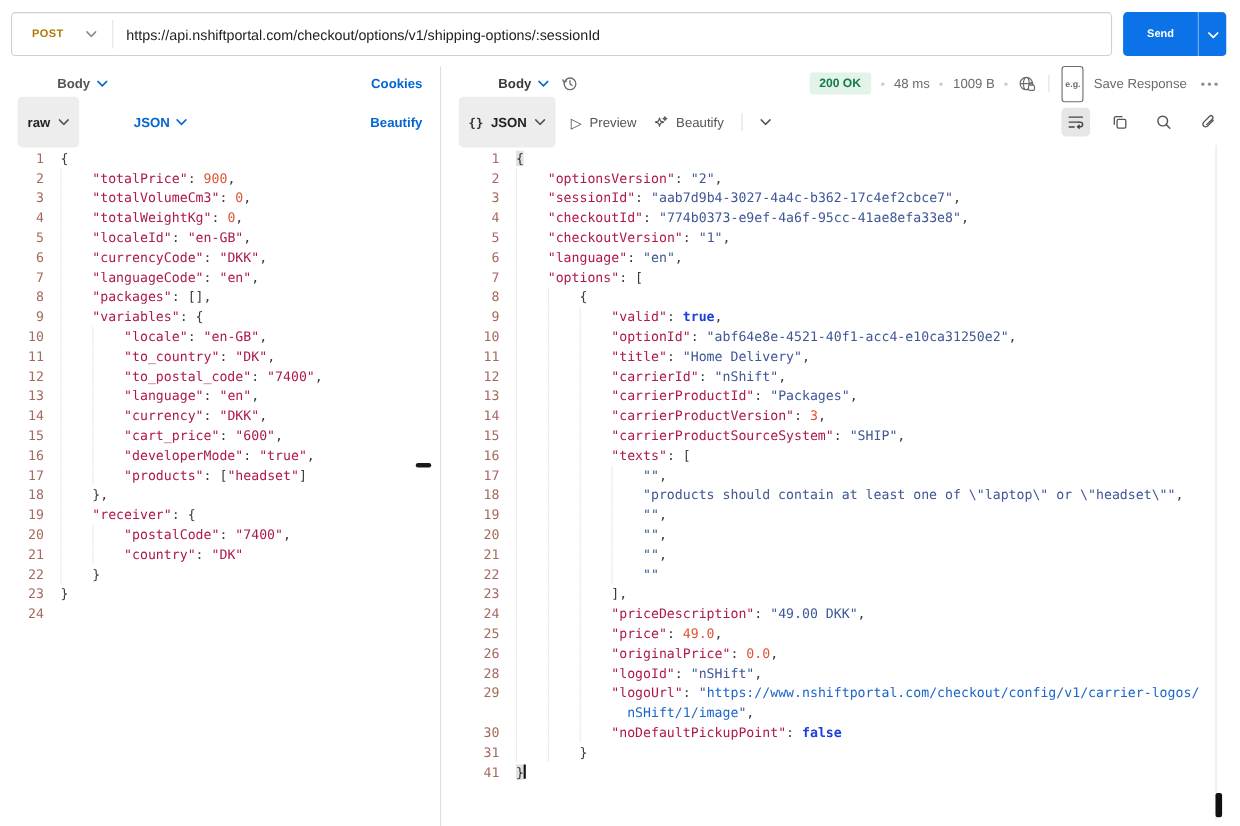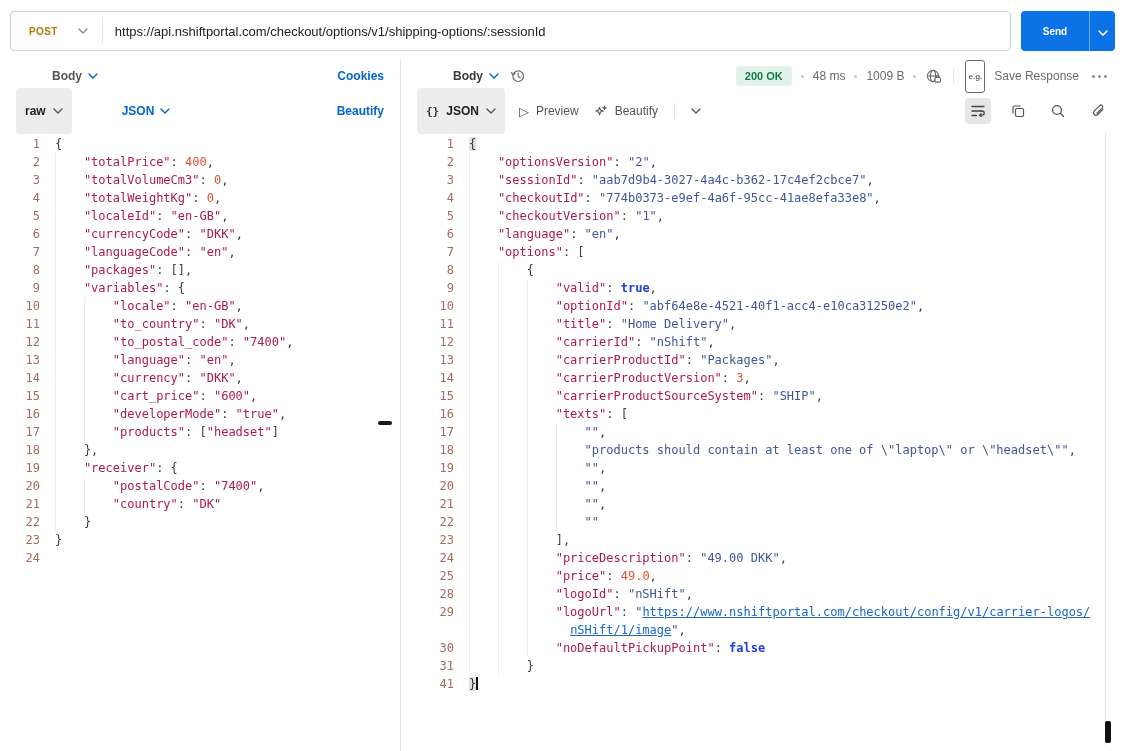--- a/index.html
+++ b/index.html
@@ -50,21 +50,21 @@
   .g  { flex:0 0 55px; padding-right:15px; text-align:right; color:var(--gutter); user-select:none; }
   .pane-right .g { flex:0 0 68px; }
   .t  { white-space:pre; }
   .ind { display:inline-block; width:4ch; height:18px; vertical-align:top; border-left:1px solid #ececec; }
   .tk.k { color:var(--key); }
   .pane-left  .tk.s { color:var(--str-req); }
   .pane-right .tk.s { color:var(--str-res); }
   .tk.n { color:var(--num); }
   .tk.b { color:var(--bool); font-weight:bold; }
   .tk.p { color:#3c3c3c; }
-  .tk.a { color:var(--link); text-decoration:underline; cursor:pointer; }
+  .tk.a { color:var(--link); cursor:pointer; }
   .tk.hl { background:#e2e2e2; }
   .tk.cur { display:inline-block; width:2px; height:13px; background:#111; vertical-align:-2px; }
   
   .resize-handle { position:absolute; right:8px; top:361px; width:14px; height:4px; background:#1a1a1a; border-radius:2px; cursor:ns-resize; }
   .scroll-track { position:absolute; right:21px; top:72px; bottom:6px; width:1px; background:#e4e4e4; }
   .scroll-thumb { position:absolute; right:16px; bottom:8px; width:6px; height:22px; background:#111; border-radius:2px; cursor:pointer; }
 </style>
 </head>
 <body style="--accent: #0265d2; --method: #ad7a03; --send: #0b72e7; --status: #0e7c44; --status-bg: #e3f3ea; --key: #ad1a4a; --str-req: #ad1a4a; --str-res: #3f5796; --num: #dd5434; --bool: #1d41d8; --link: #1a66c9; --gutter: #a56a5e;">
 
@@ -126,21 +126,21 @@
       </div>
       <span class="link-btn">Beautify</span>
     </div>
     <div class="code" id="code-left">
         <div class="cl">
           <span class="g">1</span>
           <span class="t"><span class="tk p">{</span></span>
         </div>
         <div class="cl">
           <span class="g">2</span>
-          <span class="t"><span class="ind"></span><span class="tk k">"totalPrice"</span><span class="tk p">: </span><span class="tk n">400</span><span class="tk p">,</span></span>
+          <span class="t"><span class="ind"></span><span class="tk k">"totalPrice"</span><span class="tk p">: </span><span class="tk n">900</span><span class="tk p">,</span></span>
         </div>
         <div class="cl">
           <span class="g">3</span>
           <span class="t"><span class="ind"></span><span class="tk k">"totalVolumeCm3"</span><span class="tk p">: </span><span class="tk n">0</span><span class="tk p">,</span></span>
         </div>
         <div class="cl">
           <span class="g">4</span>
           <span class="t"><span class="ind"></span><span class="tk k">"totalWeightKg"</span><span class="tk p">: </span><span class="tk n">0</span><span class="tk p">,</span></span>
         </div>
         <div class="cl">
@@ -420,20 +420,24 @@
         </div>
         <div class="cl">
           <span class="g">24</span>
           <span class="t"><span class="ind"></span><span class="ind"></span><span class="ind"></span><span class="tk k">"priceDescription"</span><span class="tk p">: </span><span class="tk s">"49.00 DKK"</span><span class="tk p">,</span></span>
         </div>
         <div class="cl">
           <span class="g">25</span>
           <span class="t"><span class="ind"></span><span class="ind"></span><span class="ind"></span><span class="tk k">"price"</span><span class="tk p">: </span><span class="tk n">49.0</span><span class="tk p">,</span></span>
         </div>
         <div class="cl">
+          <span class="g">26</span>
+          <span class="t"><span class="ind"></span><span class="ind"></span><span class="ind"></span><span class="tk k">"originalPrice"</span><span class="tk p">: </span><span class="tk n">0.0</span><span class="tk p">,</span></span>
+        </div>
+        <div class="cl">
           <span class="g">28</span>
           <span class="t"><span class="ind"></span><span class="ind"></span><span class="ind"></span><span class="tk k">"logoId"</span><span class="tk p">: </span><span class="tk s">"nSHift"</span><span class="tk p">,</span></span>
         </div>
         <div class="cl">
           <span class="g">29</span>
           <span class="t"><span class="ind"></span><span class="ind"></span><span class="ind"></span><span class="tk k">"logoUrl"</span><span class="tk p">: </span><span class="tk s">"</span><span class="tk a">https://www.nshiftportal.com/checkout/config/v1/carrier-logos/</span></span>
         </div>
         <div class="cl">
           <span class="g"></span>
           <span class="t"><span class="ind"></span><span class="ind"></span><span class="ind"></span><span class="tk p">  </span><span class="tk a">nSHift/1/image</span><span class="tk s">"</span><span class="tk p">,</span></span>

